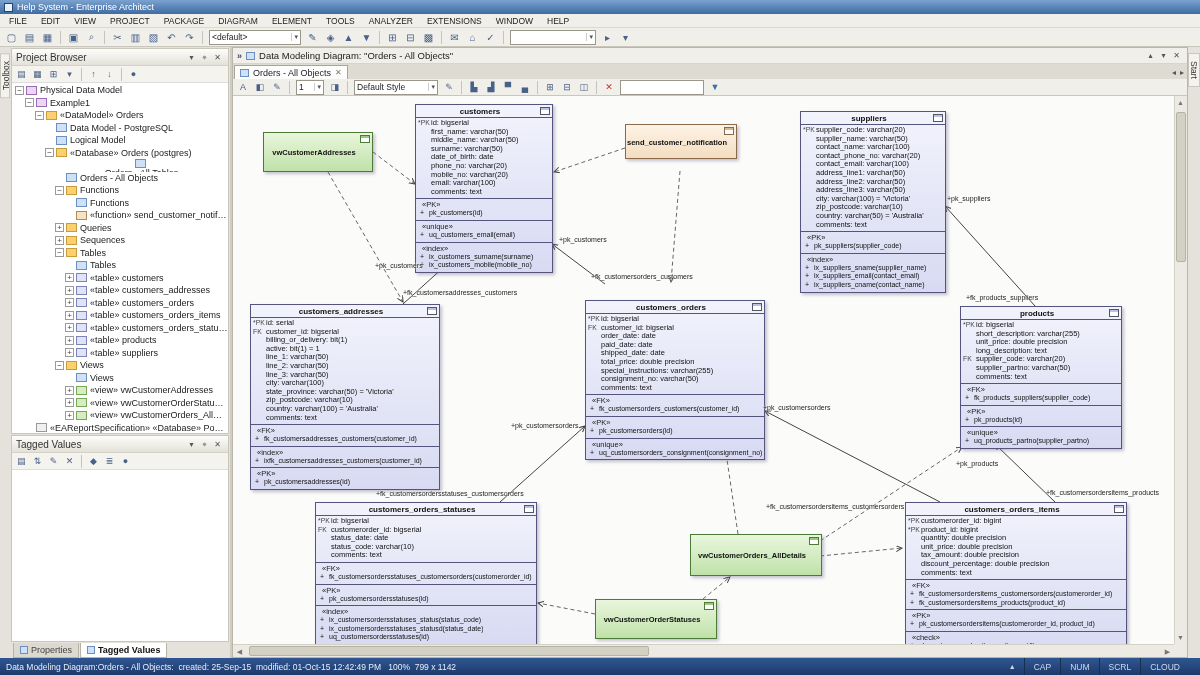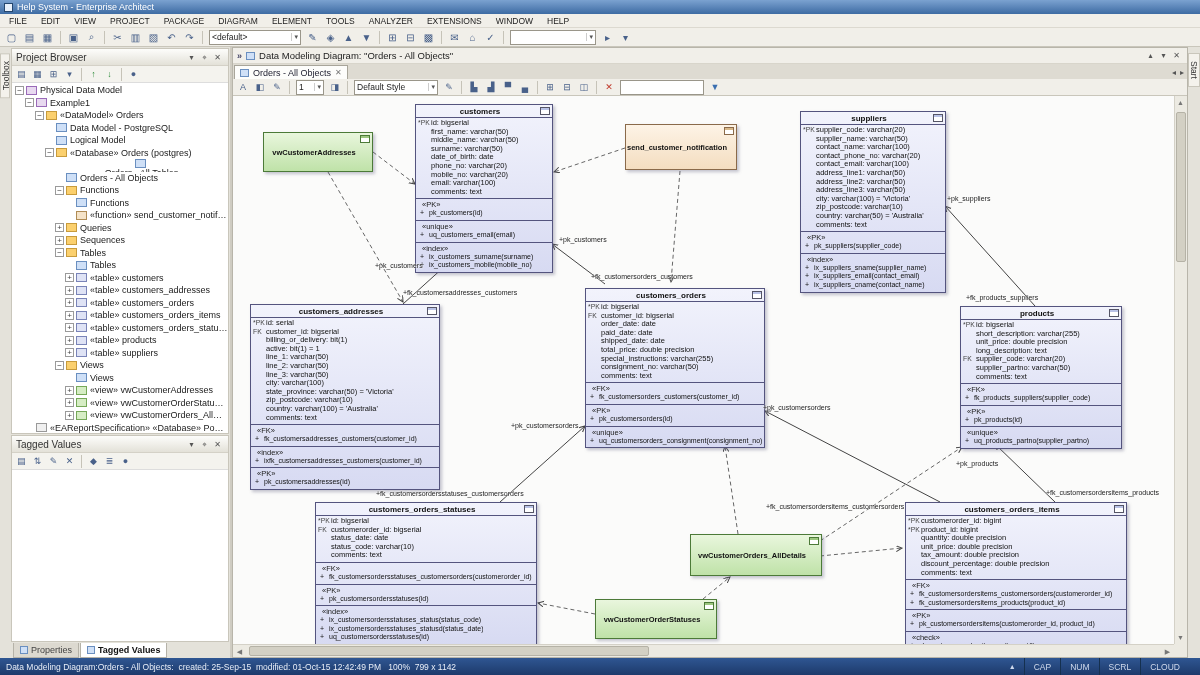--- a/index.html
+++ b/index.html
@@ -503,21 +503,21 @@
                 <span class="t2">ix_customers_mobile(mobile_no)</span>
               </div>
             </div>
           </div>
           <div class="ent view" style="left: 30px; top: 36px; width: 110px; height: 40px;">
             <div class="ent-h">
               <span>vwCustomerAddresses</span>
               <span class="ent-icon"></span>
             </div>
           </div>
-          <div class="ent func" style="left: 392px; top: 28px; width: 112px; height: 46px;">
+          <div class="ent func" style="left: 392px; top: 28px; width: 112px; height: 35px;">
             <div class="ent-h">
               <span>send_customer_notification</span>
               <span class="ent-icon"></span>
             </div>
           </div>
           <div class="ent table" style="left: 567px; top: 15px; width: 146px;">
             <div class="ent-h"><span>suppliers</span><span class="ent-icon"></span></div>
             <div class="ent-attrs">
               <div class="ar">
                 <span class="p">*PK</span>
@@ -658,21 +658,21 @@
               </div>
             </div>
             <div class="sec">
               <div class="st">«PK»</div>
               <div class="it">
                 <span class="plus">+</span>
                 <span class="t2">pk_customersaddresses(id)</span>
               </div>
             </div>
           </div>
-          <div class="ent table" style="left: 352px; top: 192px; width: 180px;">
+          <div class="ent table" style="left: 352px; top: 204px; width: 180px;">
             <div class="ent-h"><span>customers_orders</span><span class="ent-icon"></span></div>
             <div class="ent-attrs">
               <div class="ar">
                 <span class="p">*PK</span>
                 <span class="t">id: bigserial</span>
               </div>
               <div class="ar">
                 <span class="p">FK</span>
                 <span class="t">customer_id: bigserial</span>
               </div>

